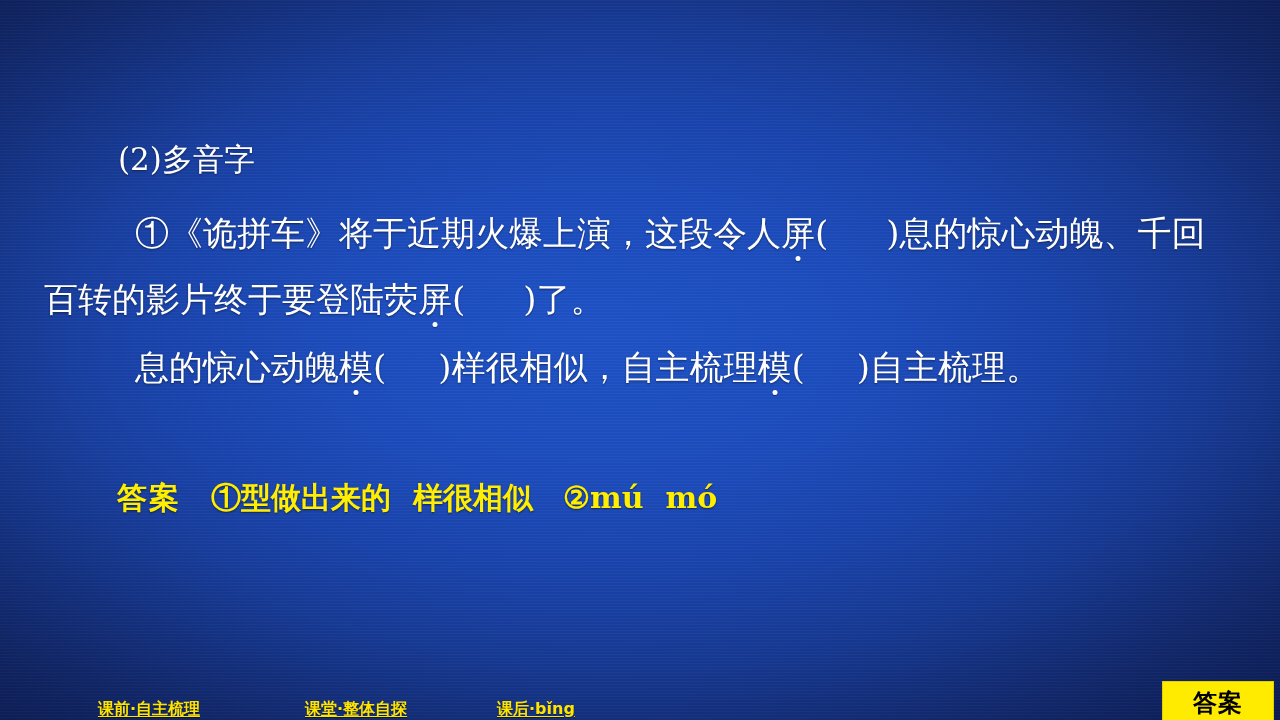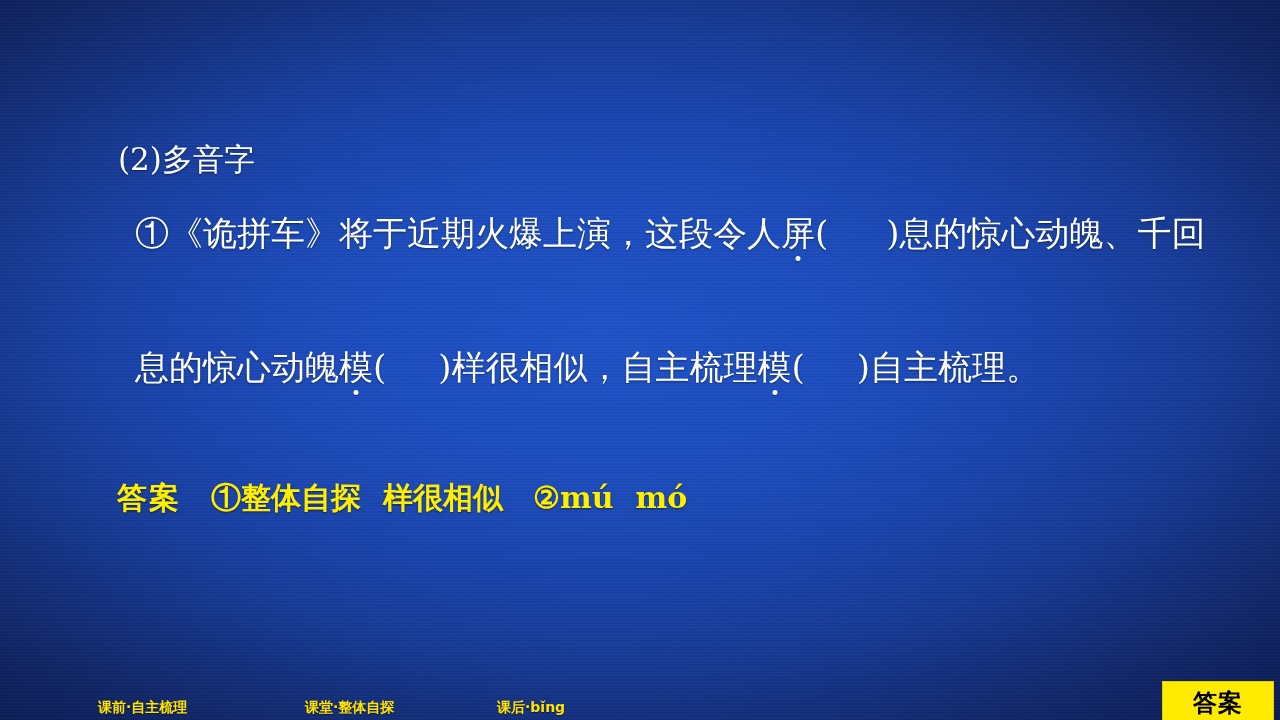--- a/index.html
+++ b/index.html
@@ -130,21 +130,22 @@
     left: 0;
     top: 691px;
     width: 1280px;
     height: 26px;
   }
   .footer-item {
     position: absolute;
     color: #ffe400;
     font-family: "DejaVu Sans", "Liberation Sans", sans-serif;
     font-weight: bold;
-    font-size: 14px;
+    font-size: 16px;
+    text-decoration: underline;
     text-underline-offset: 2px;
     white-space: nowrap;
     letter-spacing: 0px;
     text-shadow: 0 1px 1px rgba(0,0,0,0.5);
   }
   #footer-item-0 { left: 98px; }
   #footer-item-1 { left: 305px; }
   #footer-item-2 { left: 497px; }
 
   
@@ -179,27 +180,30 @@
   <div id="slide-vignette"></div>
 
   <div id="content">
 
     <div class="body-text" id="heading-duoyinzi">(2)多音字</div>
 
     <div class="body-text" id="line-1">
       <span>①《诡拼车》将于近期火爆上演，这段令人</span><span class="dot-char">屏</span><span>(</span><span class="blank"></span><span>)息的惊心动魄、千回</span>
     </div>
 
+    <div class="body-text" id="line-2">
+      <span>百转的影片终于要登陆荧</span><span class="dot-char">屏</span><span>(</span><span class="blank"></span><span>)了。</span>
+    </div>
 
     <div class="body-text" id="line-3">
       <span>息的惊心动魄</span><span class="dot-char">模</span><span>(</span><span class="blank-sm"></span><span>)样很相似，自主梳理</span><span class="dot-char">模</span><span>(</span><span class="blank-sm"></span><span>)自主梳理。</span>
     </div>
 
     <div id="answer-line">
-      <span id="answer-label">答案</span><span class="ans-gap-lg"></span><span>①</span><span>整体自探</span><span class="ans-gap-md"></span><span>样很相似</span><span class="ans-gap-lg"></span><span>②</span><span>mú</span><span class="ans-gap-md"></span><span>mó</span>
+      <span id="answer-label">答案</span><span class="ans-gap-lg"></span><span>①</span><span>型做出来的</span><span class="ans-gap-md"></span><span>样很相似</span><span class="ans-gap-lg"></span><span>②</span><span>mú</span><span class="ans-gap-md"></span><span>mó</span>
     </div>
 
     <div id="footer-nav">
       <div class="footer-item" id="footer-item-0">课前·自主梳理</div>
       <div class="footer-item" id="footer-item-1">课堂·整体自探</div>
       <div class="footer-item" id="footer-item-2">课后·bǐng</div>
     </div>
 
     <div id="answer-button">
       <span id="answer-button-label">答案</span>

